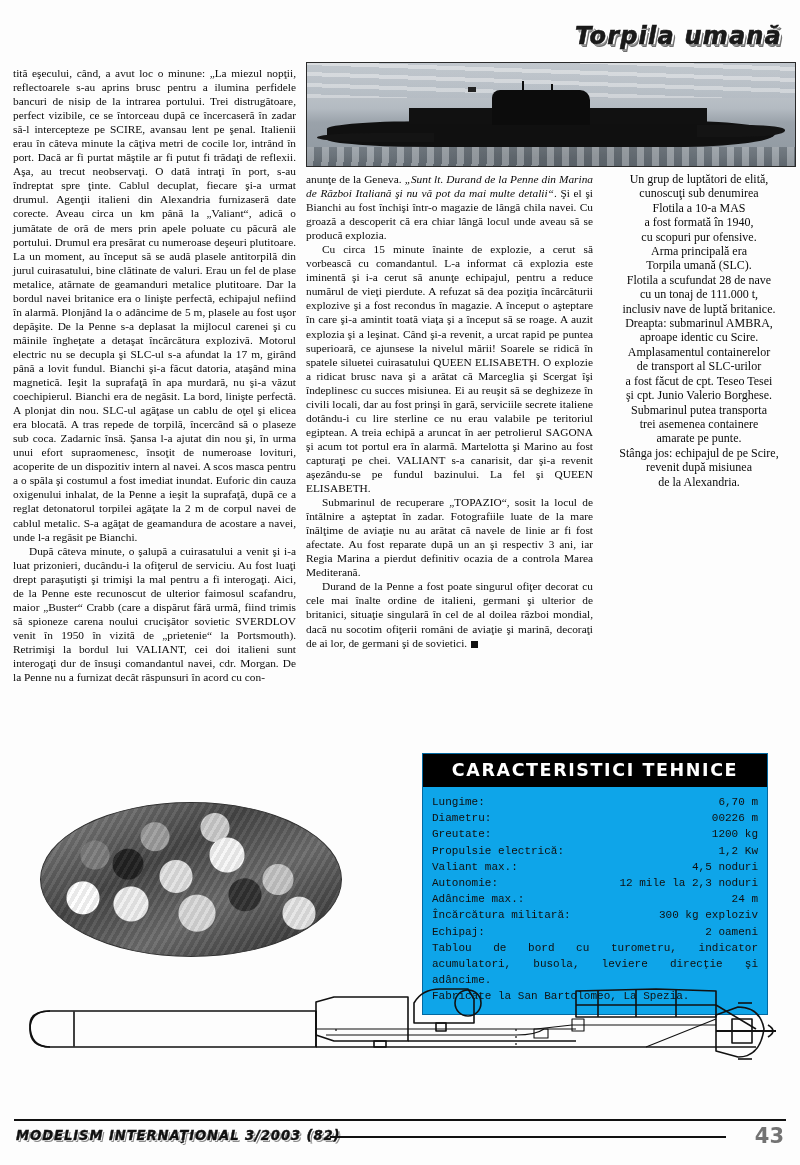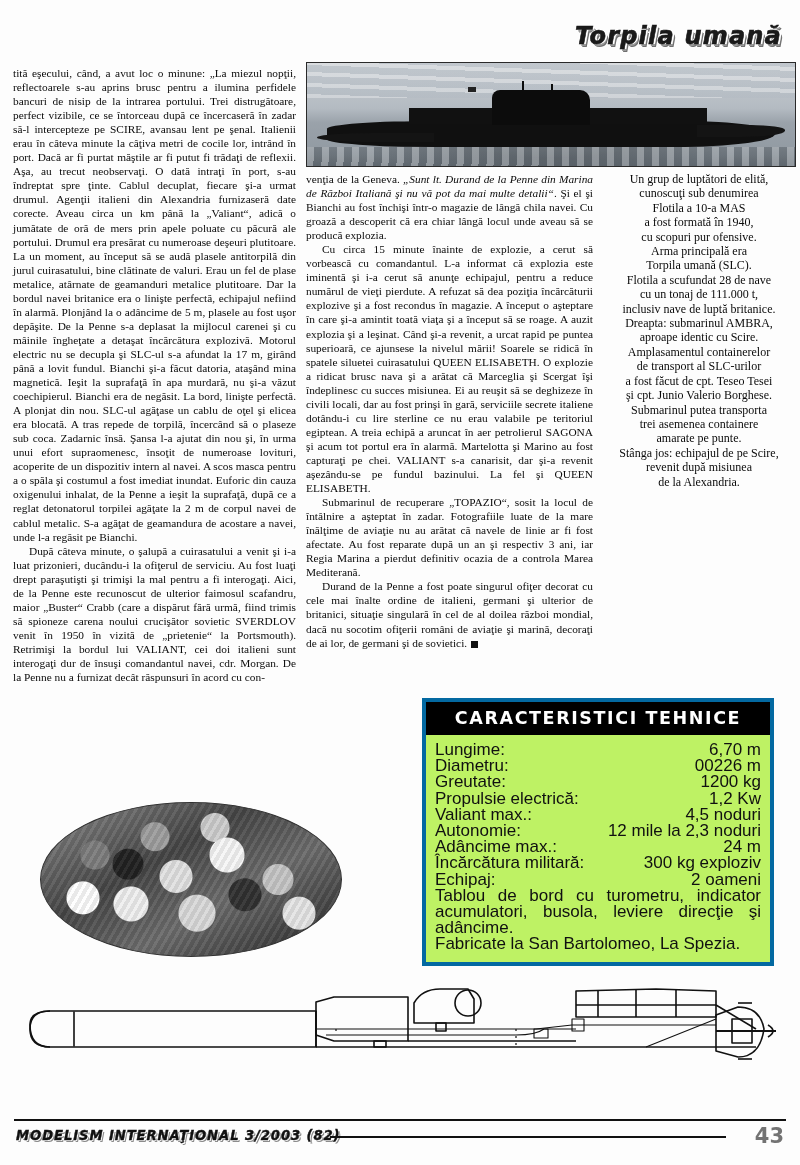--- a/index.html
+++ b/index.html
@@ -170,39 +170,39 @@
   .photo-crew::after {
     content: "";
     position: absolute; inset: 0;
     background: repeating-linear-gradient(120deg, rgba(255,255,255,.05) 0 3px, rgba(0,0,0,.07) 3px 7px);
   }
 
   
   .spec-box {
     position: absolute;
     left: 422px;
-    top: 698px;
+    top: 753px;
     width: 344px;
-    border: 4px solid #0369a1;
-    background: #bef264;
+    border: 1px solid #0369a1;
+    background: #0ea5e9;
   }
   .spec-head {
     background: #000;
     color: #fff;
     text-align: center;
     font-family: "DejaVu Sans", sans-serif;
     font-weight: bold;
     font-size: 17.5px;
     letter-spacing: 1.6px;
     padding: 6px 0 7px;
   }
   .spec-body {
     padding: 7px 9px 9px 9px;
-    font-family: Liberation Sans, sans-serif;
-    font-size: 17px;
+    font-family: Liberation Mono, monospace;
+    font-size: 11px;
     line-height: 16.2px;
     color: #101010;
   }
   .spec-row {
     display: flex;
     justify-content: space-between;
     gap: 10px;
   }
   .spec-note {
     text-align: justify;
@@ -272,21 +272,21 @@
     <div class="sub-flag"></div>
     <div class="sub-wake"></div>
   </div>
 
   <div class="col col-1">
     <p>tită eşecului, când, a avut loc o minune: „La miezul nopţii, reflectoarele s-au aprins brusc pentru a ilumina perfidele bancuri de nisip de la intrarea portului. Trei distrugătoare, perfect vizibile, ce se întorceau după ce încercaseră în zadar să-l intercepteze pe SCIRE, avansau lent pe şenal. Italienii erau în câteva minute la câţiva metri de cocile lor, intrând în port. Dacă ar fi purtat măştile ar fi putut fi trădaţi de reflexii. Aşa, au trecut neobservaţi. O dată intraţi în port, s-au îndreptat spre ţinte. Cablul decuplat, fiecare şi-a urmat drumul. Agenţii italieni din Alexandria furnizaseră date corecte. Aveau circa un km până la „Valiant“, adică o jumătate de oră de mers prin apele poluate cu păcură ale portului. Drumul era presărat cu numeroase deşeuri plutitoare. La un moment, au început să se audă plasele antitorpilă din jurul cuirasatului, bine clătinate de valuri. Erau un fel de plase metalice, atârnate de geamanduri metalice plutitoare. Dar la bordul navei britanice era o linişte perfectă, echipajul nefiind în alarmă. Plonjând la o adâncime de 5 m, plasele au fost uşor depăşite. De la Penne s-a deplasat la mijlocul carenei şi cu mâinile îngheţate a detaşat încărcătura explozivă. Motorul electric nu se decupla şi SLC-ul s-a afundat la 17 m, girând până a lovit fundul. Bianchi şi-a făcut datoria, ataşând mina magnetică. Ieşit la suprafaţă în apa murdară, nu şi-a văzut coechipierul. Bianchi era de negăsit. La bord, linişte perfectă. A plonjat din nou. SLC-ul agăţase un cablu de oţel şi elicea era blocată. A tras repede de torpilă, încercând să o plaseze sub coca. Zadarnic însă. Şansa l-a ajutat din nou şi, în urma unui efort supraomenesc, însoţit de numeroase lovituri, acoperite de un dispozitiv intern al navei. A scos masca pentru a o spăla şi costumul a fost imediat inundat. Euforic din cauza oxigenului inhalat, de la Penne a ieşit la suprafaţă, după ce a reglat detonatorul torpilei agăţate la 2 m de corpul navei de cablul metalic. S-a agăţat de geamandura de acostare a navei, unde l-a regăsit pe Bianchi.</p>
     <p class="indent">După câteva minute, o şalupă a cuirasatului a venit şi i-a luat prizonieri, ducându-i la ofiţerul de serviciu. Au fost luaţi drept paraşutişti şi trimişi la mal pentru a fi interogaţi. Aici, de la Penne este recunoscut de ulterior faimosul scafandru, maior „Buster“ Crabb (care a dispărut fără urmă, fiind trimis să spioneze carena noului crucişător sovietic SVERDLOV venit în 1950 în vizită de „prietenie“ la Portsmouth). Retrimişi la bordul lui VALIANT, cei doi italieni sunt interogaţi dur de însuşi comandantul navei, cdr. Morgan. De la Penne nu a furnizat decât răspunsuri în acord cu con-</p>
   </div>
 
   <div class="col col-2">
-    <p><span>venţia de la Geneva. </span><span class="quote">„Sunt lt. Durand de la Penne din Marina de Război Italiană şi nu vă pot da mai multe detalii“</span><span>. Şi el şi Bianchi au fost închişi într-o magazie de lângă chila navei. Cu groază a descoperit că era chiar lângă locul unde aveau să se producă explozia.</span></p>
+    <p><span>anunţe de la Geneva. </span><span class="quote">„Sunt lt. Durand de la Penne din Marina de Război Italiană şi nu vă pot da mai multe detalii“</span><span>. Şi el şi Bianchi au fost închişi într-o magazie de lângă chila navei. Cu groază a descoperit că era chiar lângă locul unde aveau să se producă explozia.</span></p>
     <p class="indent">Cu circa 15 minute înainte de explozie, a cerut să vorbească cu comandantul. L-a informat că explozia este iminentă şi i-a cerut să anunţe echipajul, pentru a reduce numărul de vieţi pierdute. A refuzat să dea poziţia încărcăturii explozive şi a fost recondus în magazie. A început o aşteptare în care şi-a amintit toată viaţa şi a început să se roage. A auzit explozia şi a leşinat. Când şi-a revenit, a urcat rapid pe puntea superioară, ce ajunsese la nivelul mării! Soarele se ridică în spatele siluetei cuirasatului QUEEN ELISABETH. O explozie a ridicat brusc nava şi a arătat că Marceglia şi Scergat îşi îndeplinesc cu succes misiunea. Ei au reuşit să se deghizeze în civili locali, dar au fost prinşi în gară, serviciile secrete italiene dotându-i cu lire sterline ce nu erau valabile pe teritoriul egiptean. A treia echipă a aruncat în aer petrolierul SAGONA şi acum tot portul era în alarmă. Martelotta şi Marino au fost capturaţi pe chei. VALIANT s-a canarisit, dar şi-a revenit aşezându-se pe fundul bazinului. La fel şi QUEEN ELISABETH.</p>
     <p class="indent">Submarinul de recuperare „TOPAZIO“, sosit la locul de întâlnire a aşteptat în zadar. Fotografiile luate de la mare înălţime de aviaţie nu au arătat că navele de linie ar fi fost afectate. Au fost reparate după un an şi respectiv 3 ani, iar Regia Marina a pierdut definitiv ocazia de a controla Marea Mediterană.</p>
     <p class="indent"><span>Durand de la Penne a fost poate singurul ofiţer decorat cu cele mai înalte ordine de italieni, germani şi ulterior de britanici, situaţie singulară în cel de al doilea război mondial, dacă nu socotim ofiţerii români de aviaţie şi marină, decoraţi de ai lor, de germani şi de sovietici.</span><span class="endmark"></span></p>
   </div>
 
   <div class="col-3">
     <div>
       <p>Un grup de luptători de elită,</p>
       <p>cunoscuţi sub denumirea</p>
       <p>Flotila a 10-a MAS</p>

